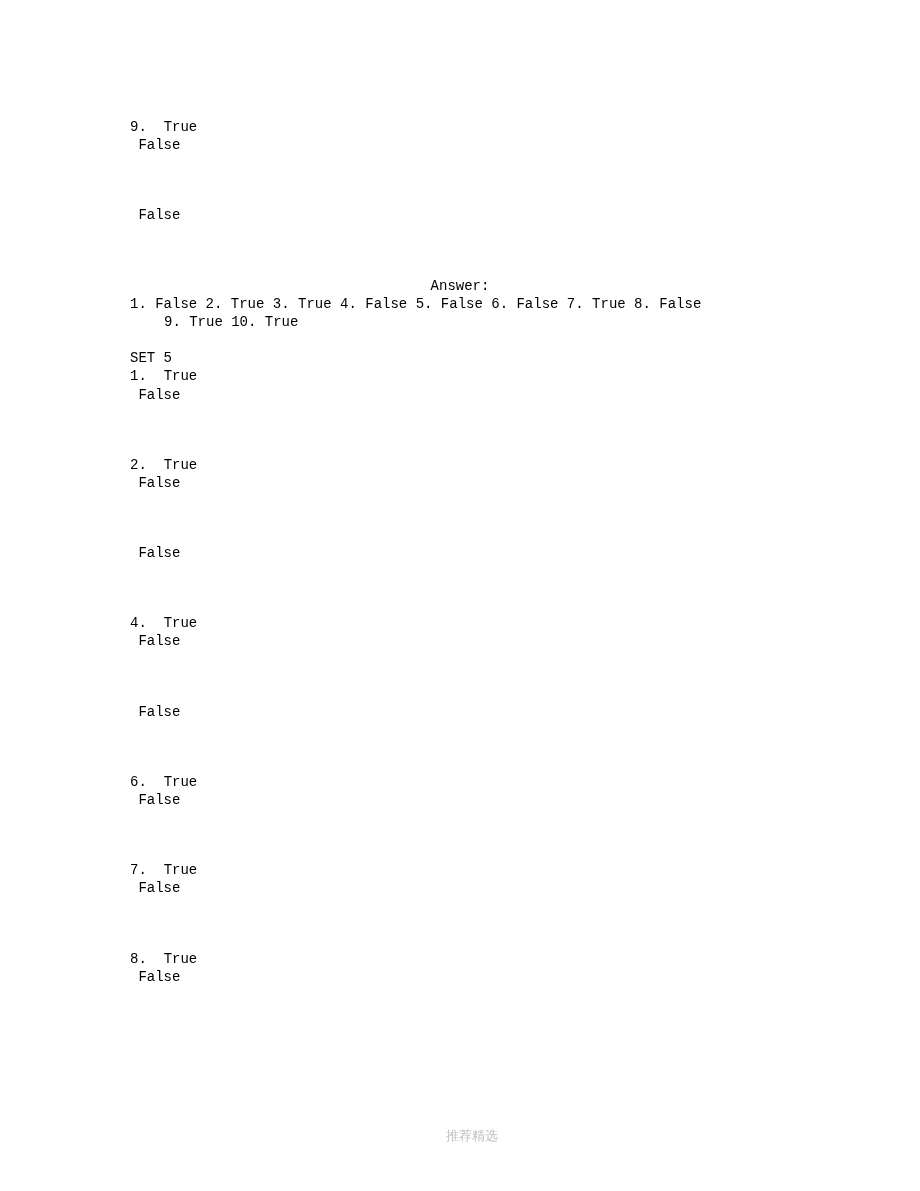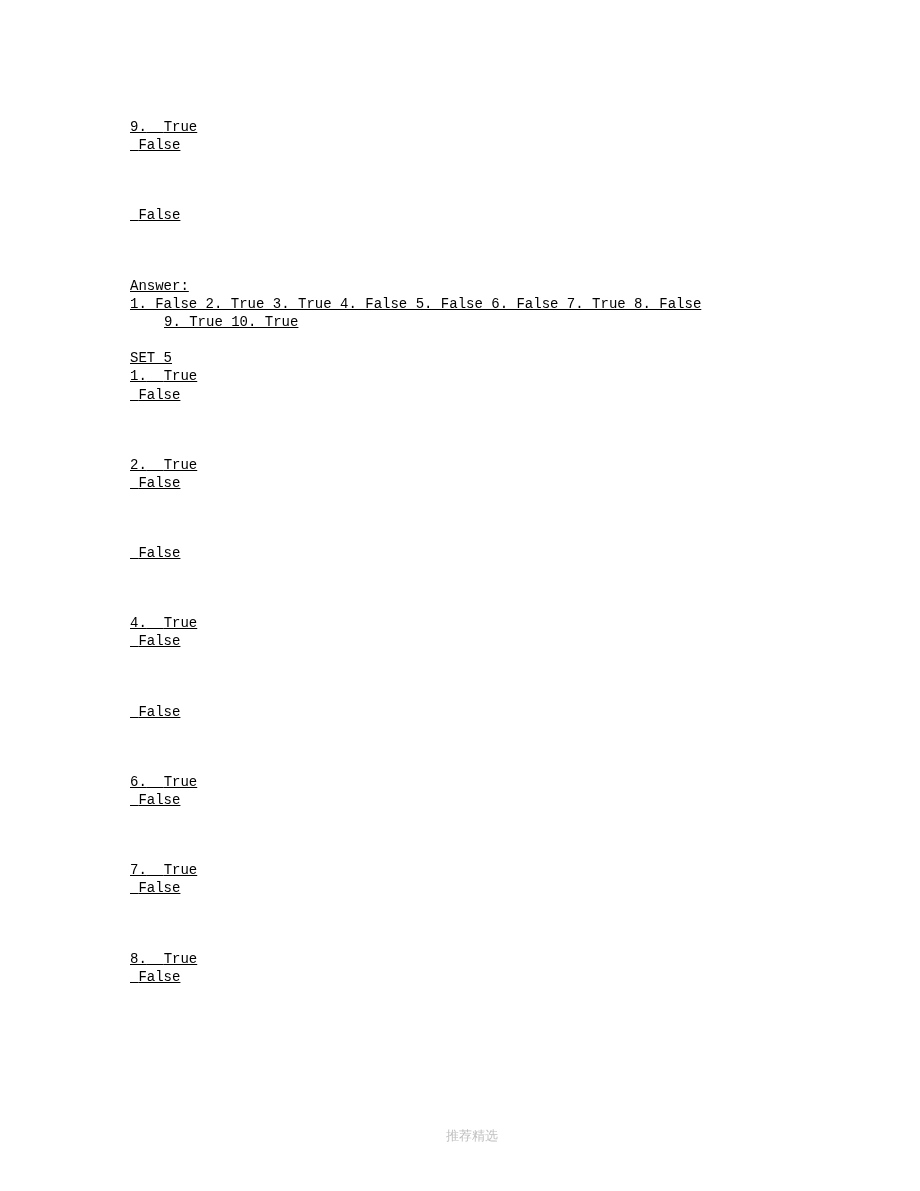--- a/index.html
+++ b/index.html
@@ -10,36 +10,36 @@
     font-size: 14px;
     line-height: 1.3;
     color: #000000;
   }
   .page {
     width: 920px;
     height: 1191px;
     position: relative;
     box-sizing: border-box;
     padding: 118px 130px 10px 130px;
-    text-decoration: underline;
   }
   .block {
     margin-bottom: 52px;
   }
   .block-last {
     margin-bottom: 0;
   }
   .line {
     white-space: pre;
   }
   .answer-section {
     margin-bottom: 18px;
   }
   .answer-heading {
     white-space: pre;
+    text-align: center;
   }
   .answer-line {
     padding-left: 34px;
     text-indent: -34px;
     white-space: normal;
     max-width: 560px;
   }
   .set-heading {
     white-space: pre;
   }

